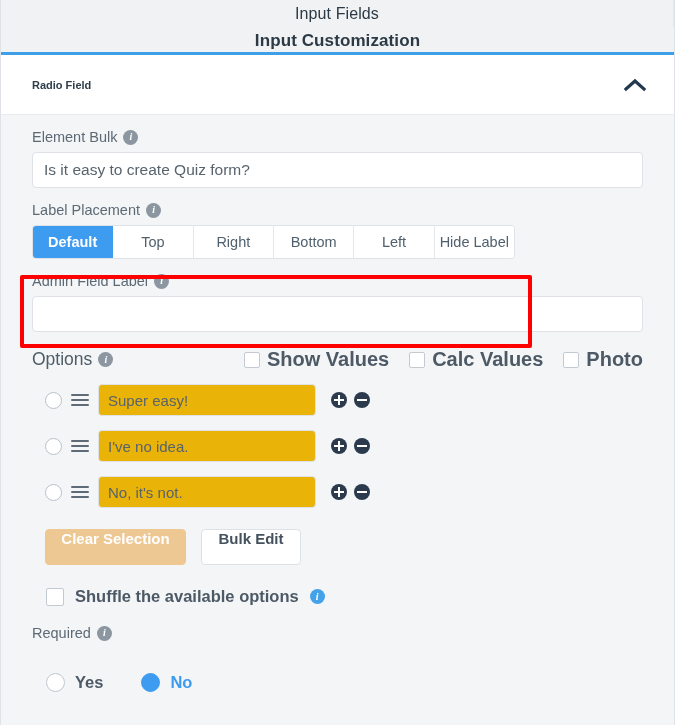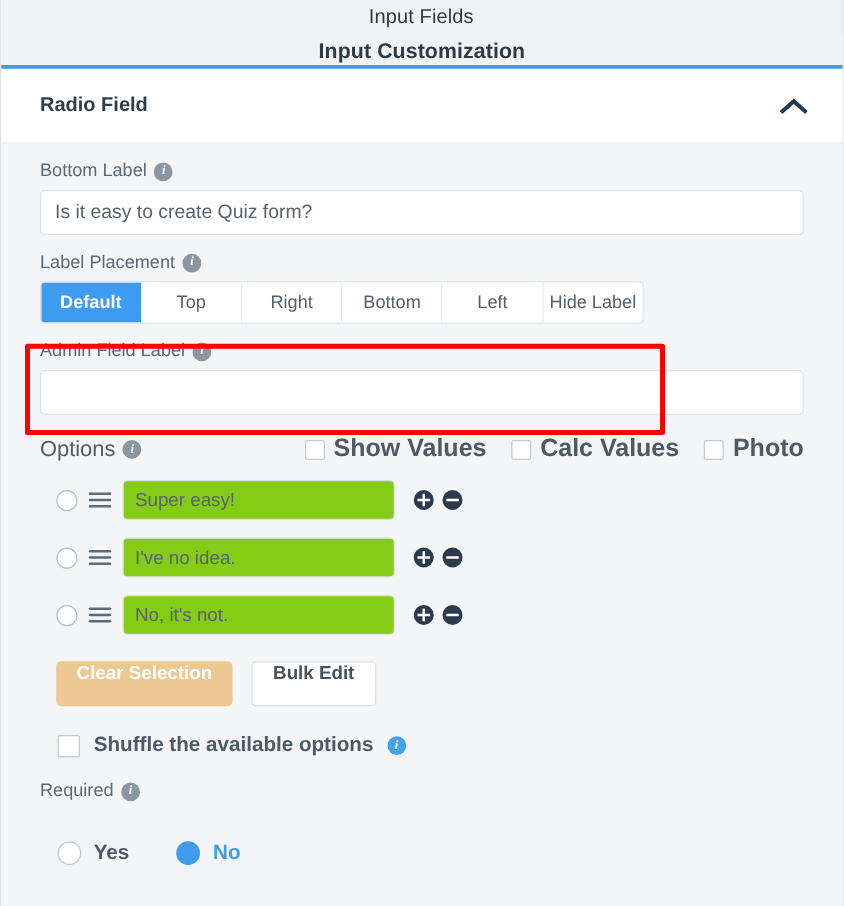--- a/index.html
+++ b/index.html
@@ -55,21 +55,21 @@
   .panel-head {
     height: 60px;
     background: #ffffff;
     display: flex;
     align-items: center;
     justify-content: space-between;
     padding: 0 28px 0 31px;
     border-bottom: 1px solid #e9ecef;
   }
   .panel-title {
-    font-size: 16px;
+    font-size: 11px;
     font-weight: bold;
     color: #2e3d49;
   }
   .chev {
     width: 22px; height: 14px;
     display: block;
   }
 
   
   .body {
@@ -208,21 +208,21 @@
     flex: none;
     cursor: pointer;
   }
   .drag { width: 18px; display: flex; flex-direction: column; gap: 3px; cursor: move; flex: none; }
   .drag i { display: block; height: 2px; background: #5e6a76; border-radius: 1px; }
   .opt-input {
     width: 218px;
     height: 32px;
     border: 1px solid #dee2e6;
     border-radius: 4px;
-    background: #84cc16;
+    background: #eab308;
     padding: 0 9px;
     font-size: 15px;
     color: #57636d;
     font-family: "Liberation Sans", sans-serif;
     outline: none;
   }
   .circ {
     width: 16px; height: 16px;
     border-radius: 50%;
     background: #2b3b4d;
@@ -323,21 +323,21 @@
       <svg class="chev" viewBox="0 0 22 14" aria-hidden="true">
         <path d="M2 11 L11 3 L20 11" fill="none" stroke="#23394f" stroke-width="3.2" stroke-linecap="square"></path>
       </svg>
     </span>
   </div>
 
   <div class="body">
 
     <div class="field">
       <div class="lbl">
-        <span>Bottom Label</span>
+        <span>Element Bulk</span>
         <span class="info">i</span>
       </div>
       <div class="txt-wrap">
         <input class="txt" type="text" value="Is it easy to create Quiz form?" style="">
       </div>
     </div>
 
     <div class="field placement-block">
       <div class="hl"></div>
       <div class="lbl">

